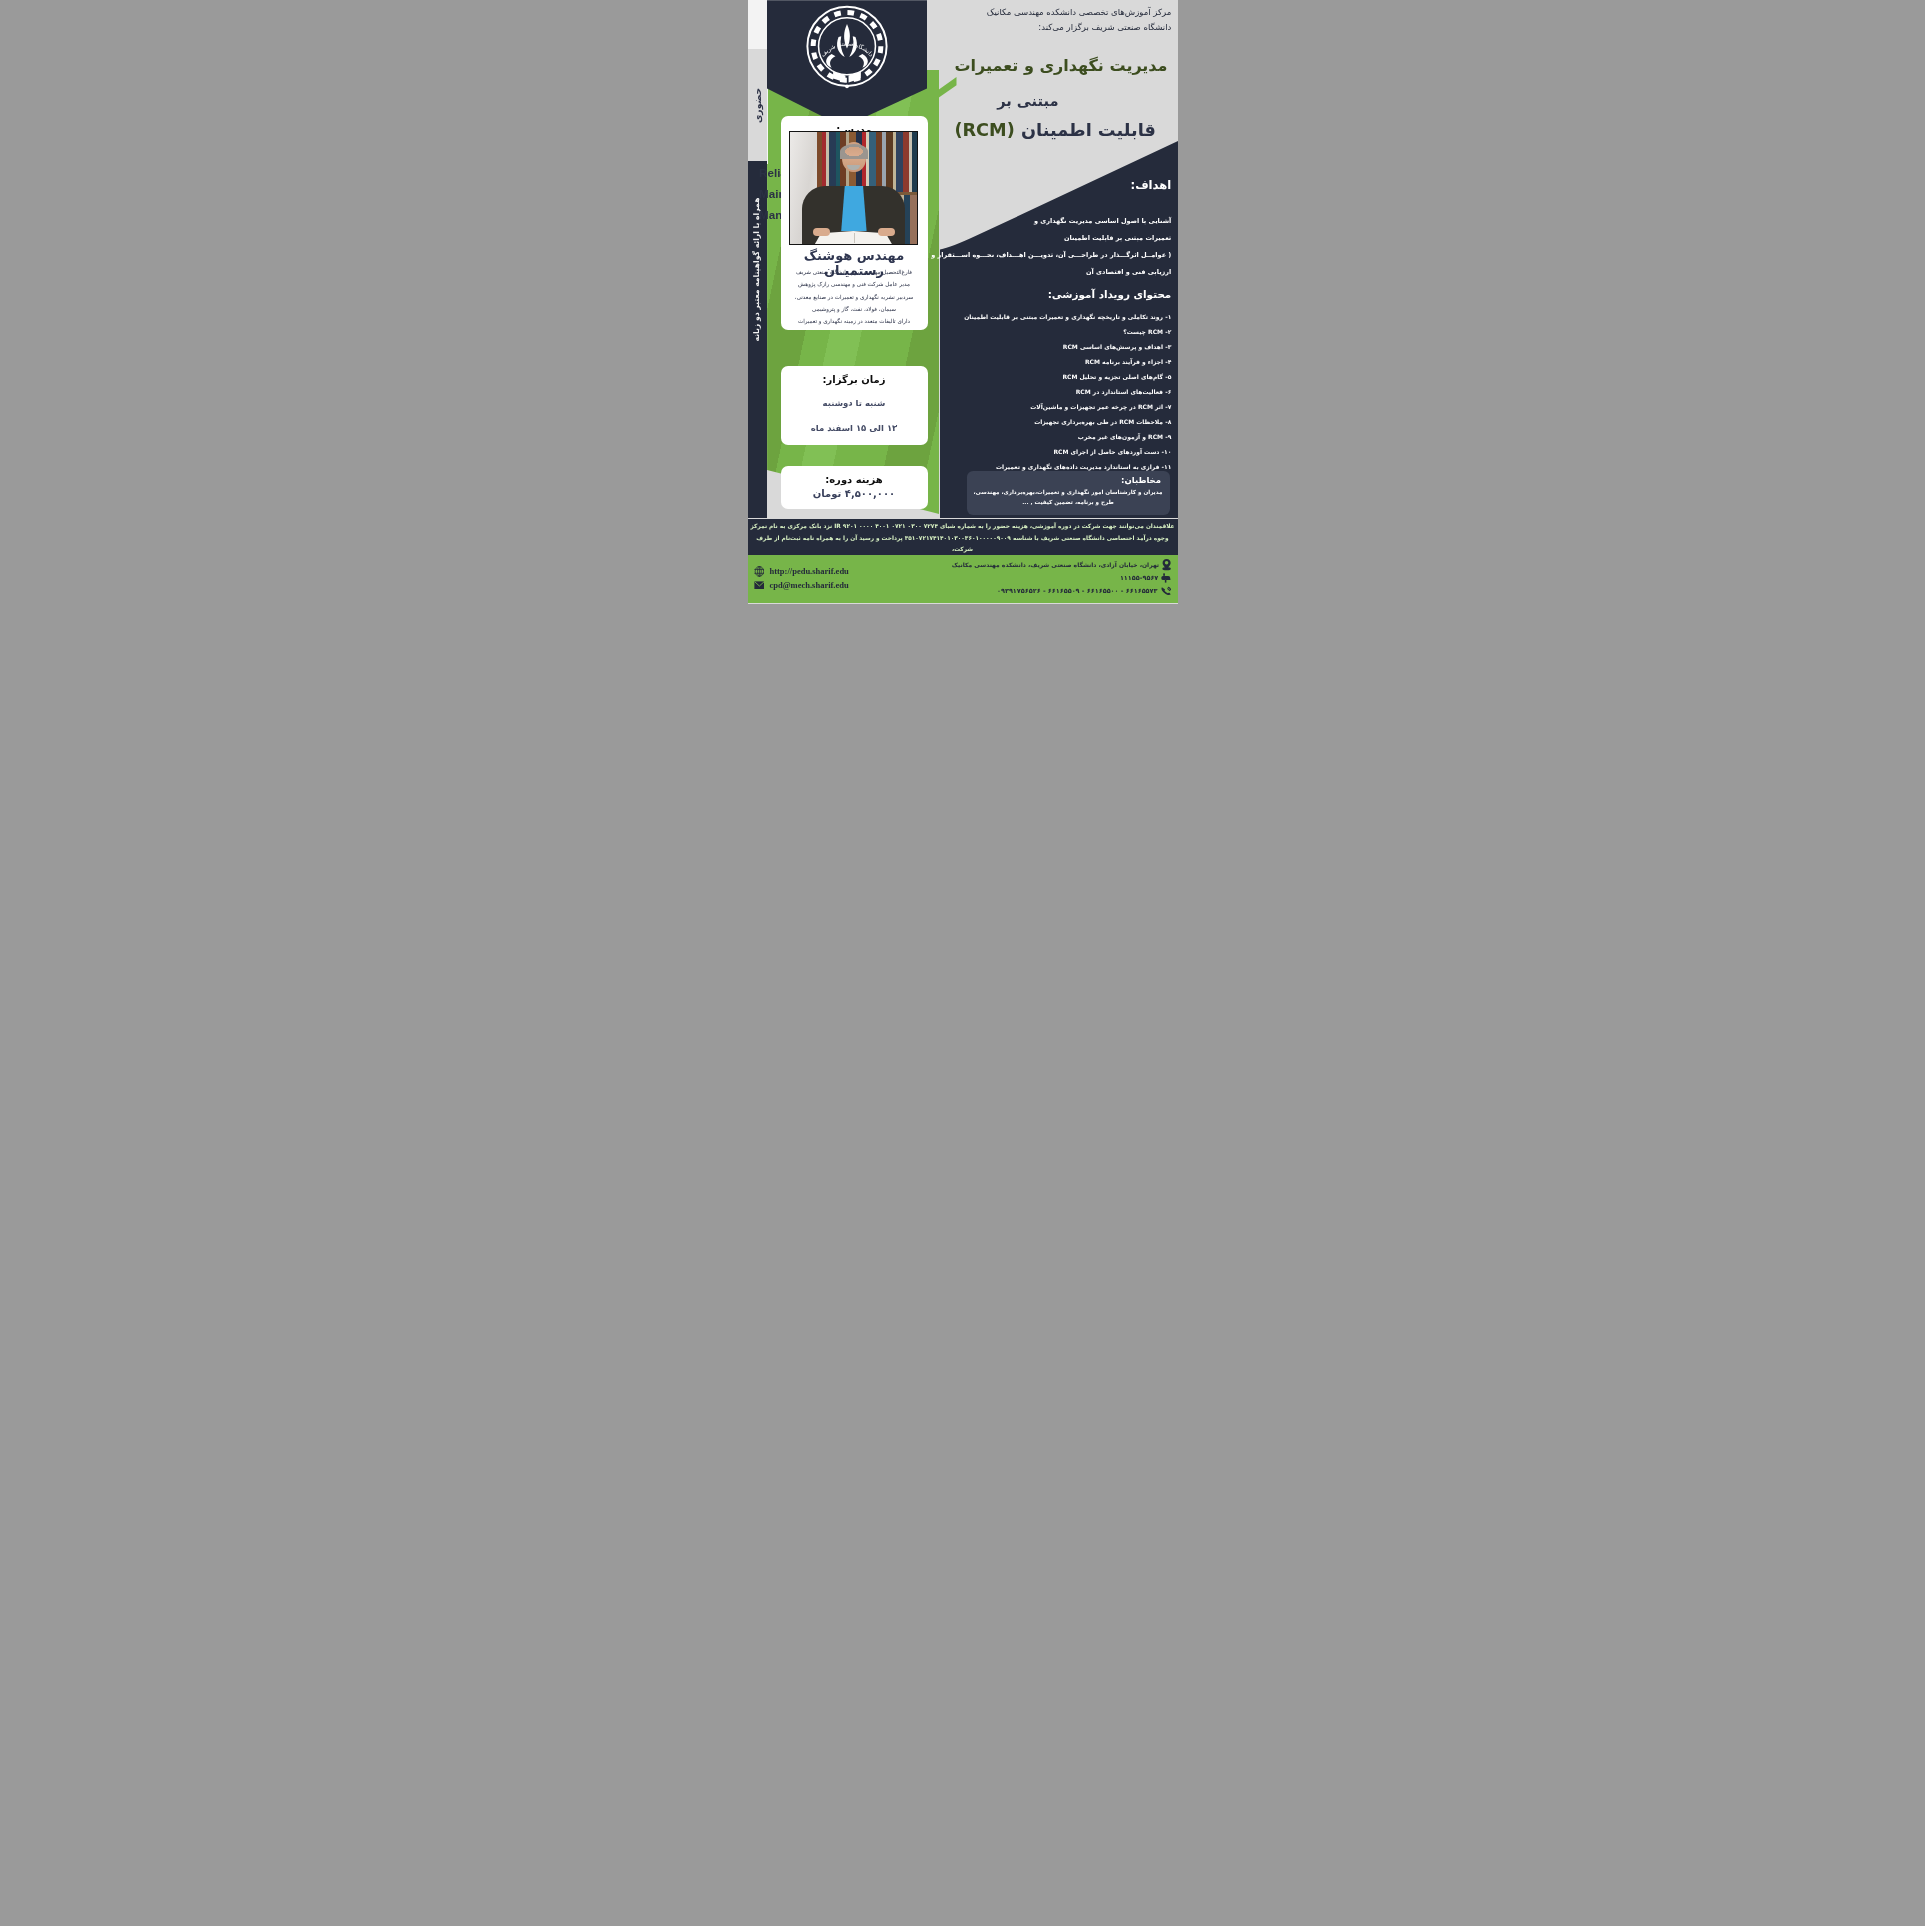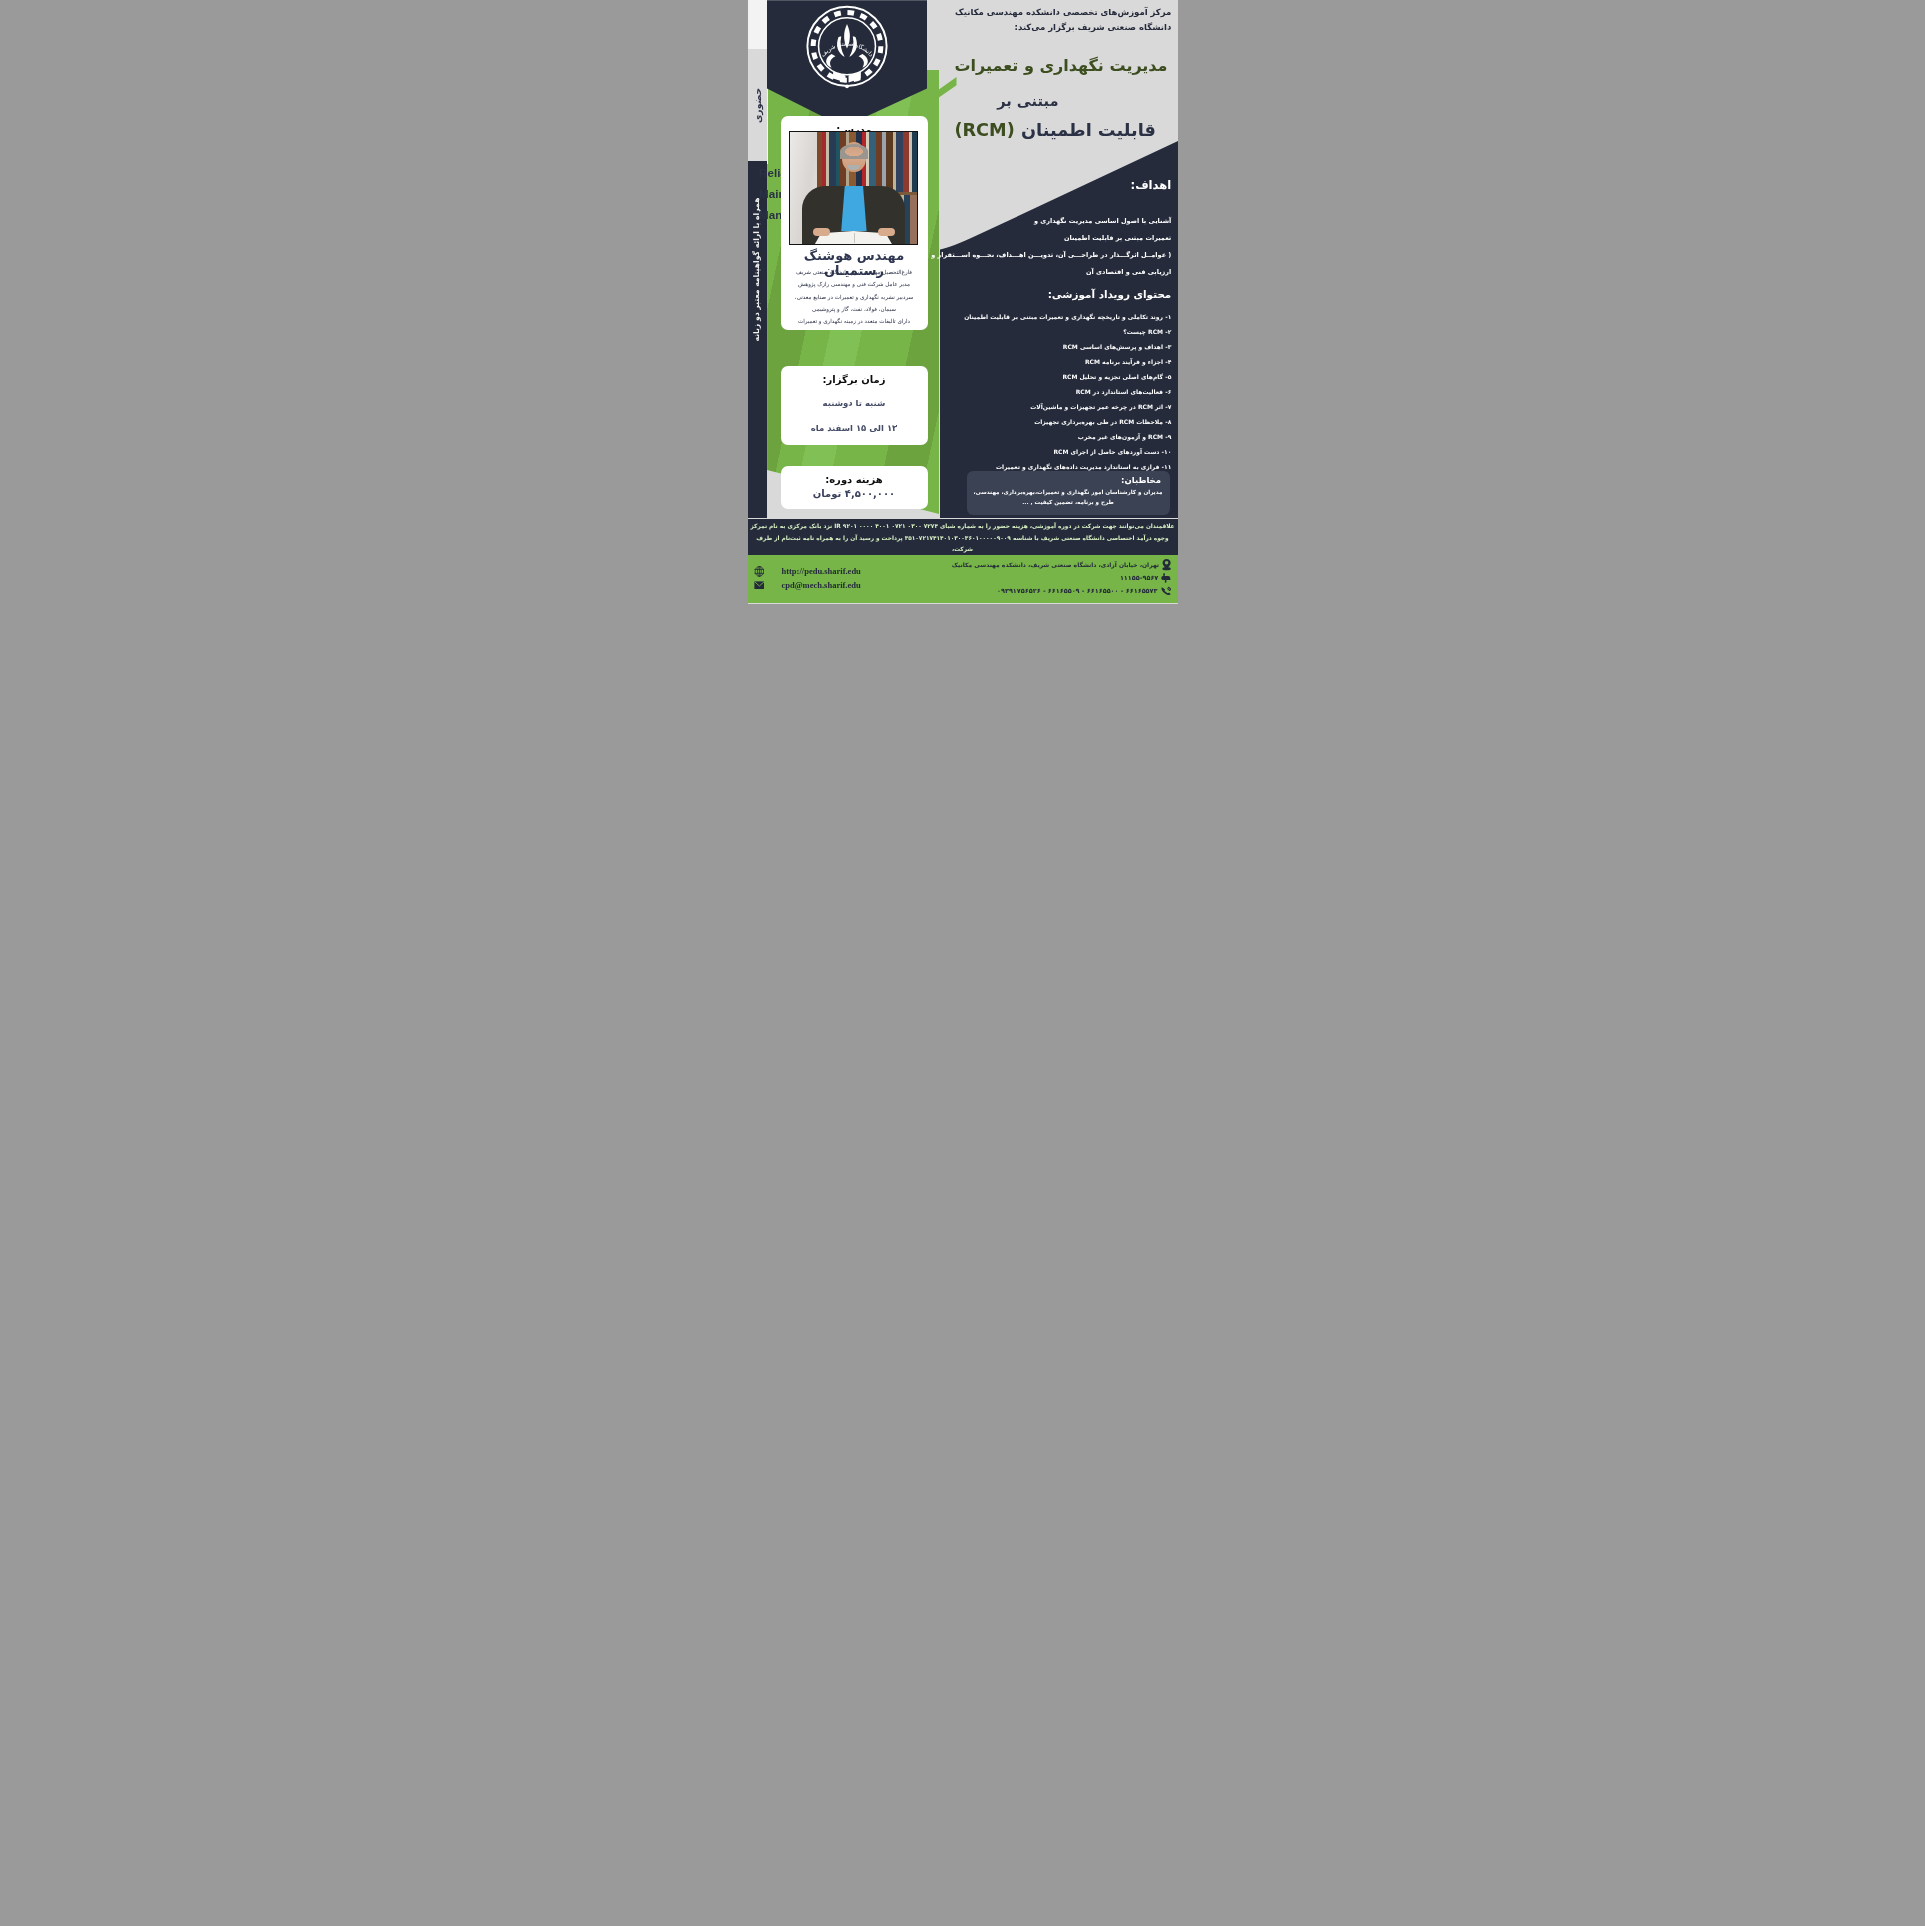--- a/index.html
+++ b/index.html
@@ -19,21 +19,21 @@
   .sidebar-white{left:0;top:0;width:19.6px;height:49px;background:#f3f3f3;}
   .sidebar-gray{left:0;top:49px;width:19.6px;height:112px;background:#d9d9d9;display:flex;align-items:center;justify-content:center;}
   .sidebar-navy-bg{left:0;top:161px;width:19.6px;height:357px;background:#252b3b;}
   .sidebar-cert-wrap{left:0;top:161px;width:19.6px;height:216px;display:flex;align-items:center;justify-content:center;}
   .vtext{transform:rotate(-90deg);white-space:nowrap;direction:rtl;}
   .attendance{font-size:9.2px;font-weight:bold;color:#2e3347;letter-spacing:0.4px;}
   .certificate{font-size:7.7px;font-weight:bold;color:#f2f2f2;}
   .footer{left:0;top:555px;width:430px;height:48px;background:#77b549;}
 
   
-  .hdr{top:5.4px;right:6.2px;text-align:right;direction:rtl;color:#242a3a;font-weight:bold;
+  .hdr{top:5.4px;right:6.2px;text-align:right;direction:rtl;color:#242a3a;font-weight:normal;
        font-size:8.5px;line-height:14.6px;}
   .title1{top:56px;right:10px;direction:rtl;white-space:nowrap;font-size:16px;font-weight:900;color:#3c4d1f;}
   .title2{top:92px;right:119px;direction:rtl;white-space:nowrap;font-size:14.6px;font-weight:900;color:#2c3246;}
   .title3{top:120px;right:21.6px;direction:rtl;white-space:nowrap;font-size:17.7px;font-weight:900;color:#2c3246;}
   .title3 .rcm{color:#3c4d1f;}
   .eng{top:162px;left:11.6px;width:181px;font-family:"Liberation Sans",sans-serif;
        font-size:11.6px;font-weight:bold;color:#2b3144;line-height:21px;}
   .goals-h{top:178px;right:6.2px;direction:rtl;font-size:11.6px;font-weight:900;color:#fff;}
   .goals{top:213px;right:6.2px;width:235px;direction:rtl;text-align:right;color:#fff;
          font-size:6.5px;font-weight:bold;line-height:17px;}
@@ -82,21 +82,21 @@
   .audience h3{margin:0;padding:3.9px 8.5px 0 0;text-align:right;font-size:8.5px;font-weight:900;color:#fff;}
   .audience .ln{text-align:center;color:#fff;font-size:5.6px;font-weight:bold;line-height:10px;}
   .audience .ln.first{margin-top:2.3px;}
 
   
   .payment{left:0;top:521px;width:430px;text-align:center;direction:rtl;color:#d9f2c4;
            font-size:5.8px;font-weight:bold;line-height:11.6px;}
 
   
   .f-left{left:6.2px;top:566px;}
-  .f-row{display:flex;align-items:center;gap:17px;margin-bottom:3.1px;}
+  .f-row{display:flex;align-items:center;gap:5px;margin-bottom:3.1px;}
   .f-url{font-family:"Liberation Serif",serif;font-size:8.5px;font-weight:600;color:#242a3a;}
   .f-right{right:6.2px;top:559px;direction:rtl;text-align:right;color:#242a3a;}
   .f-rrow{display:flex;align-items:center;gap:3px;justify-content:flex-start;margin-bottom:1.5px;min-height:11.6px;}
   .f-addr{font-size:6px;font-weight:900;}
   .f-num{font-size:6.5px;font-weight:900;direction:ltr;unicode-bidi:bidi-override;}
   .icon{flex:0 0 auto;display:inline-flex;}
 </style>
 </head>
 <body>
 

